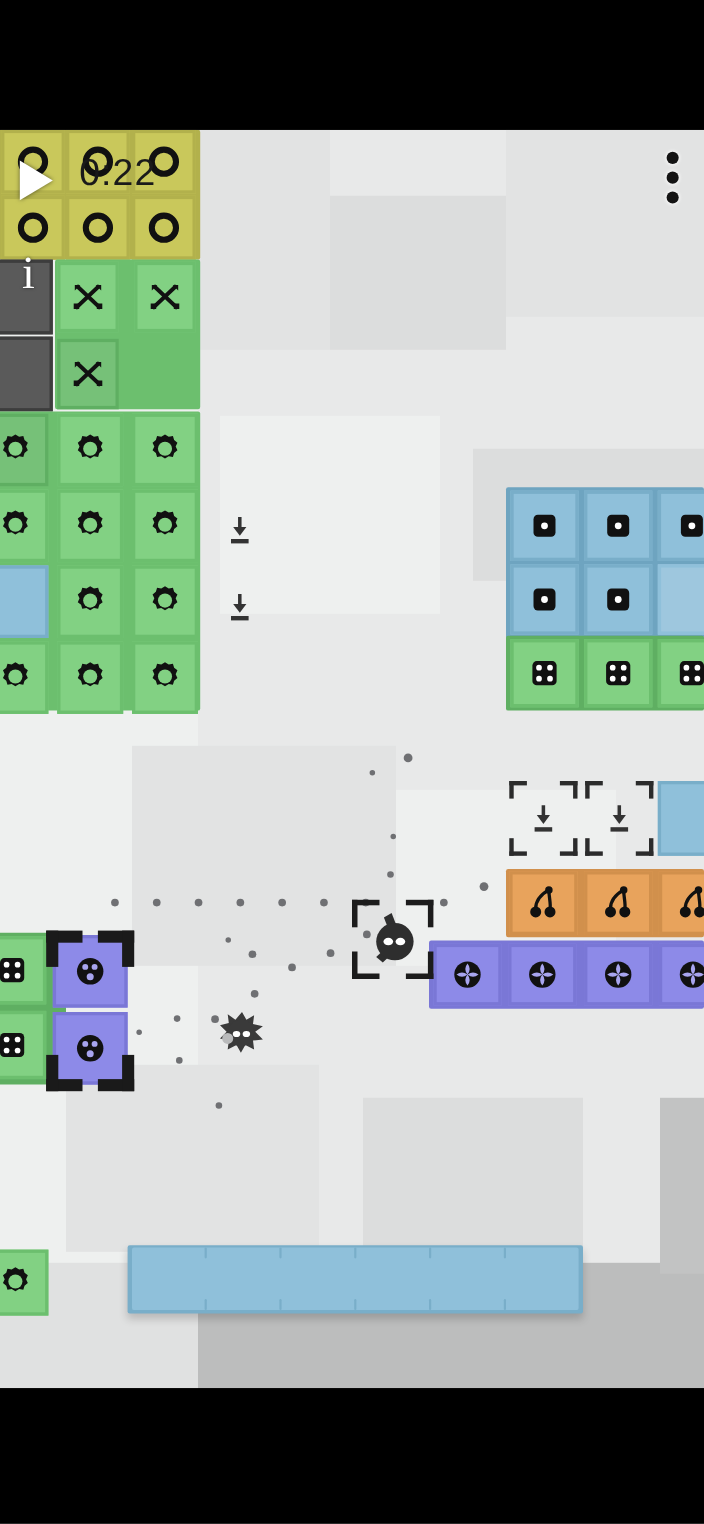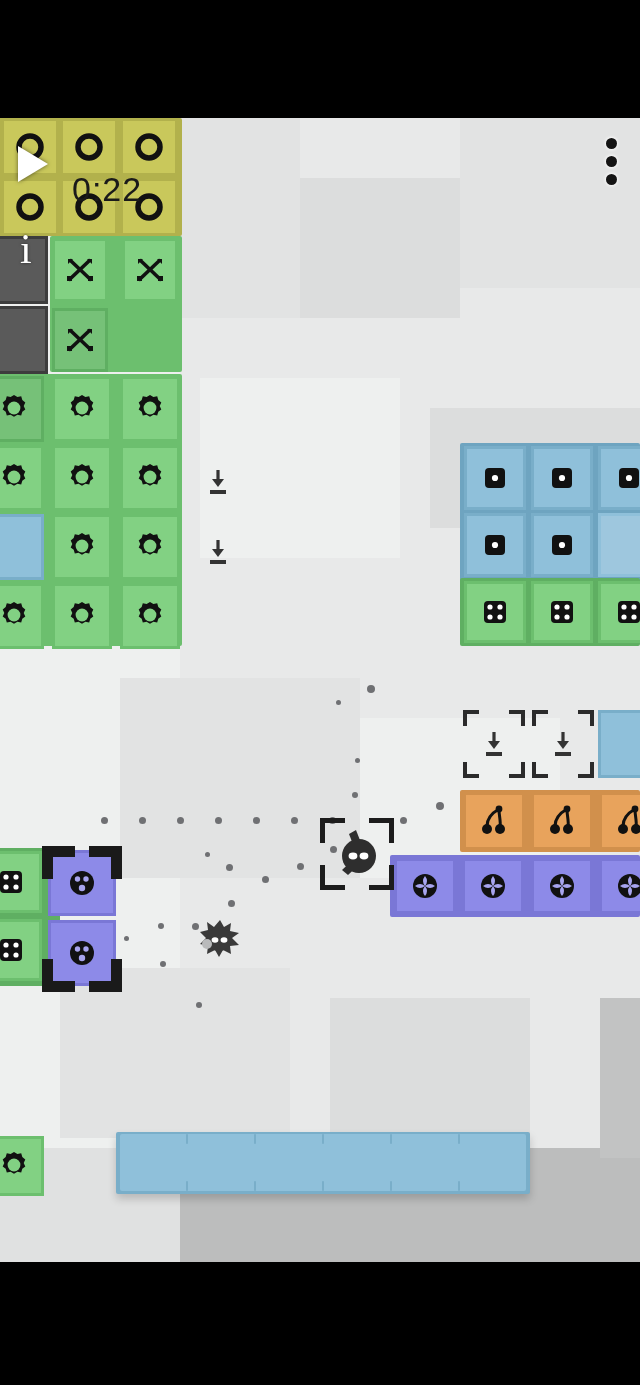--- a/index.html
+++ b/index.html
@@ -37,21 +37,21 @@
   .grp{position:absolute;border-radius:2px;}
 
   
   #hud{position:absolute;left:0;top:118px;width:640px;height:1144px;z-index:40;
        pointer-events:none;}
   #play-btn{position:absolute;left:18px;top:28px;width:0;height:0;
        border-left:30px solid #fff;border-top:18px solid transparent;
        border-bottom:18px solid transparent;
        filter:drop-shadow(0 0 2px rgba(0,0,0,.55));}
   #timer{position:absolute;left:72px;top:20px;font-size:34px;color:#1a1a1a;
-       letter-spacing:1px;margin-top:32px;}
+       letter-spacing:1px;}
   #info-btn{position:absolute;left:20px;top:110px;font-size:42px;color:#fff;
        font-family:"Liberation Serif",serif;line-height:1;
        text-shadow:0 0 3px rgba(0,0,0,.6);}
   #menu-btn{position:absolute;right:22px;top:20px;width:12px;}
   #menu-btn i{display:block;width:11px;height:11px;border-radius:50%;
        background:#141414;margin-bottom:7px;
        box-shadow:0 0 3px 1px rgba(255,255,255,.85);}
 
   
   .reticle{position:absolute;}

